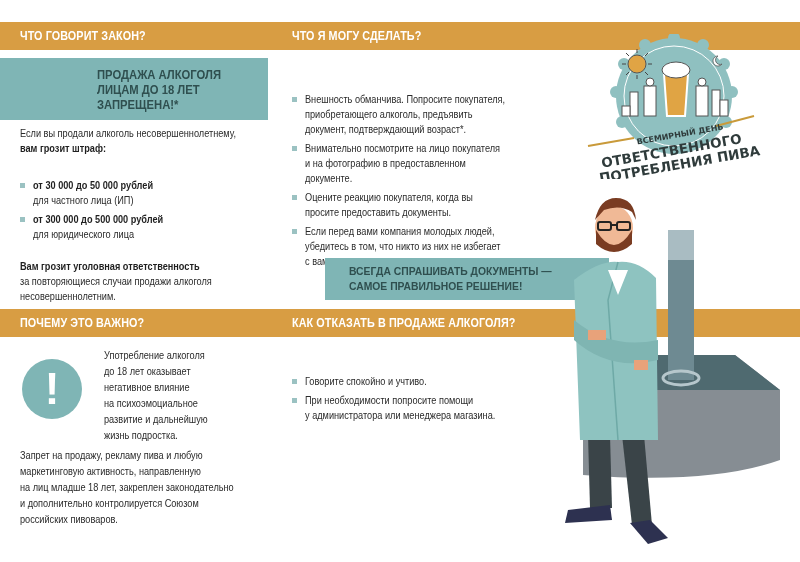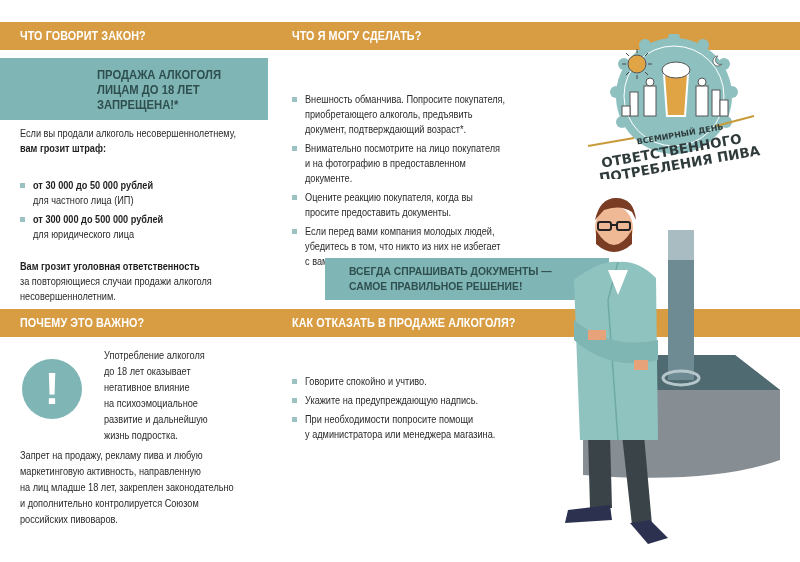--- a/index.html
+++ b/index.html
@@ -92,22 +92,20 @@
 
 <div class="teal-box" style="left:277px; top:258px; width:284px; height:42px;margin-left:48px;">
   <div class="teal-title" style="left:24px; top:6px;">ВСЕГДА СПРАШИВАТЬ ДОКУМЕНТЫ —</div>
   <div class="teal-title" style="left:24px; top:21px;">САМОЕ ПРАВИЛЬНОЕ РЕШЕНИЕ!</div>
 </div>
 
 <ul class="bl" style="left:292px; top:348px;">
   <li><span class="sq"></span><span class="txt">
     <span>Говорите спокойно и учтиво.</span></span></li>
   <li><span class="sq"></span><span class="txt">
-    <span>Укажите на предупреждающую надпись.</span></span></li>
-  <li><span class="sq"></span><span class="txt">
     <span>При необходимости попросите помощи</span><br>
     <span>у администратора или менеджера магазина.</span></span></li>
 </ul>
 
 <div style="position:absolute; left:578px; top:34px; width:200px; height:145px;">
   <svg width="200" height="145" viewBox="0 0 200 145">
 
     <g fill="#8fc0c0">
       <circle cx="96" cy="62" r="58"></circle>
     </g>

